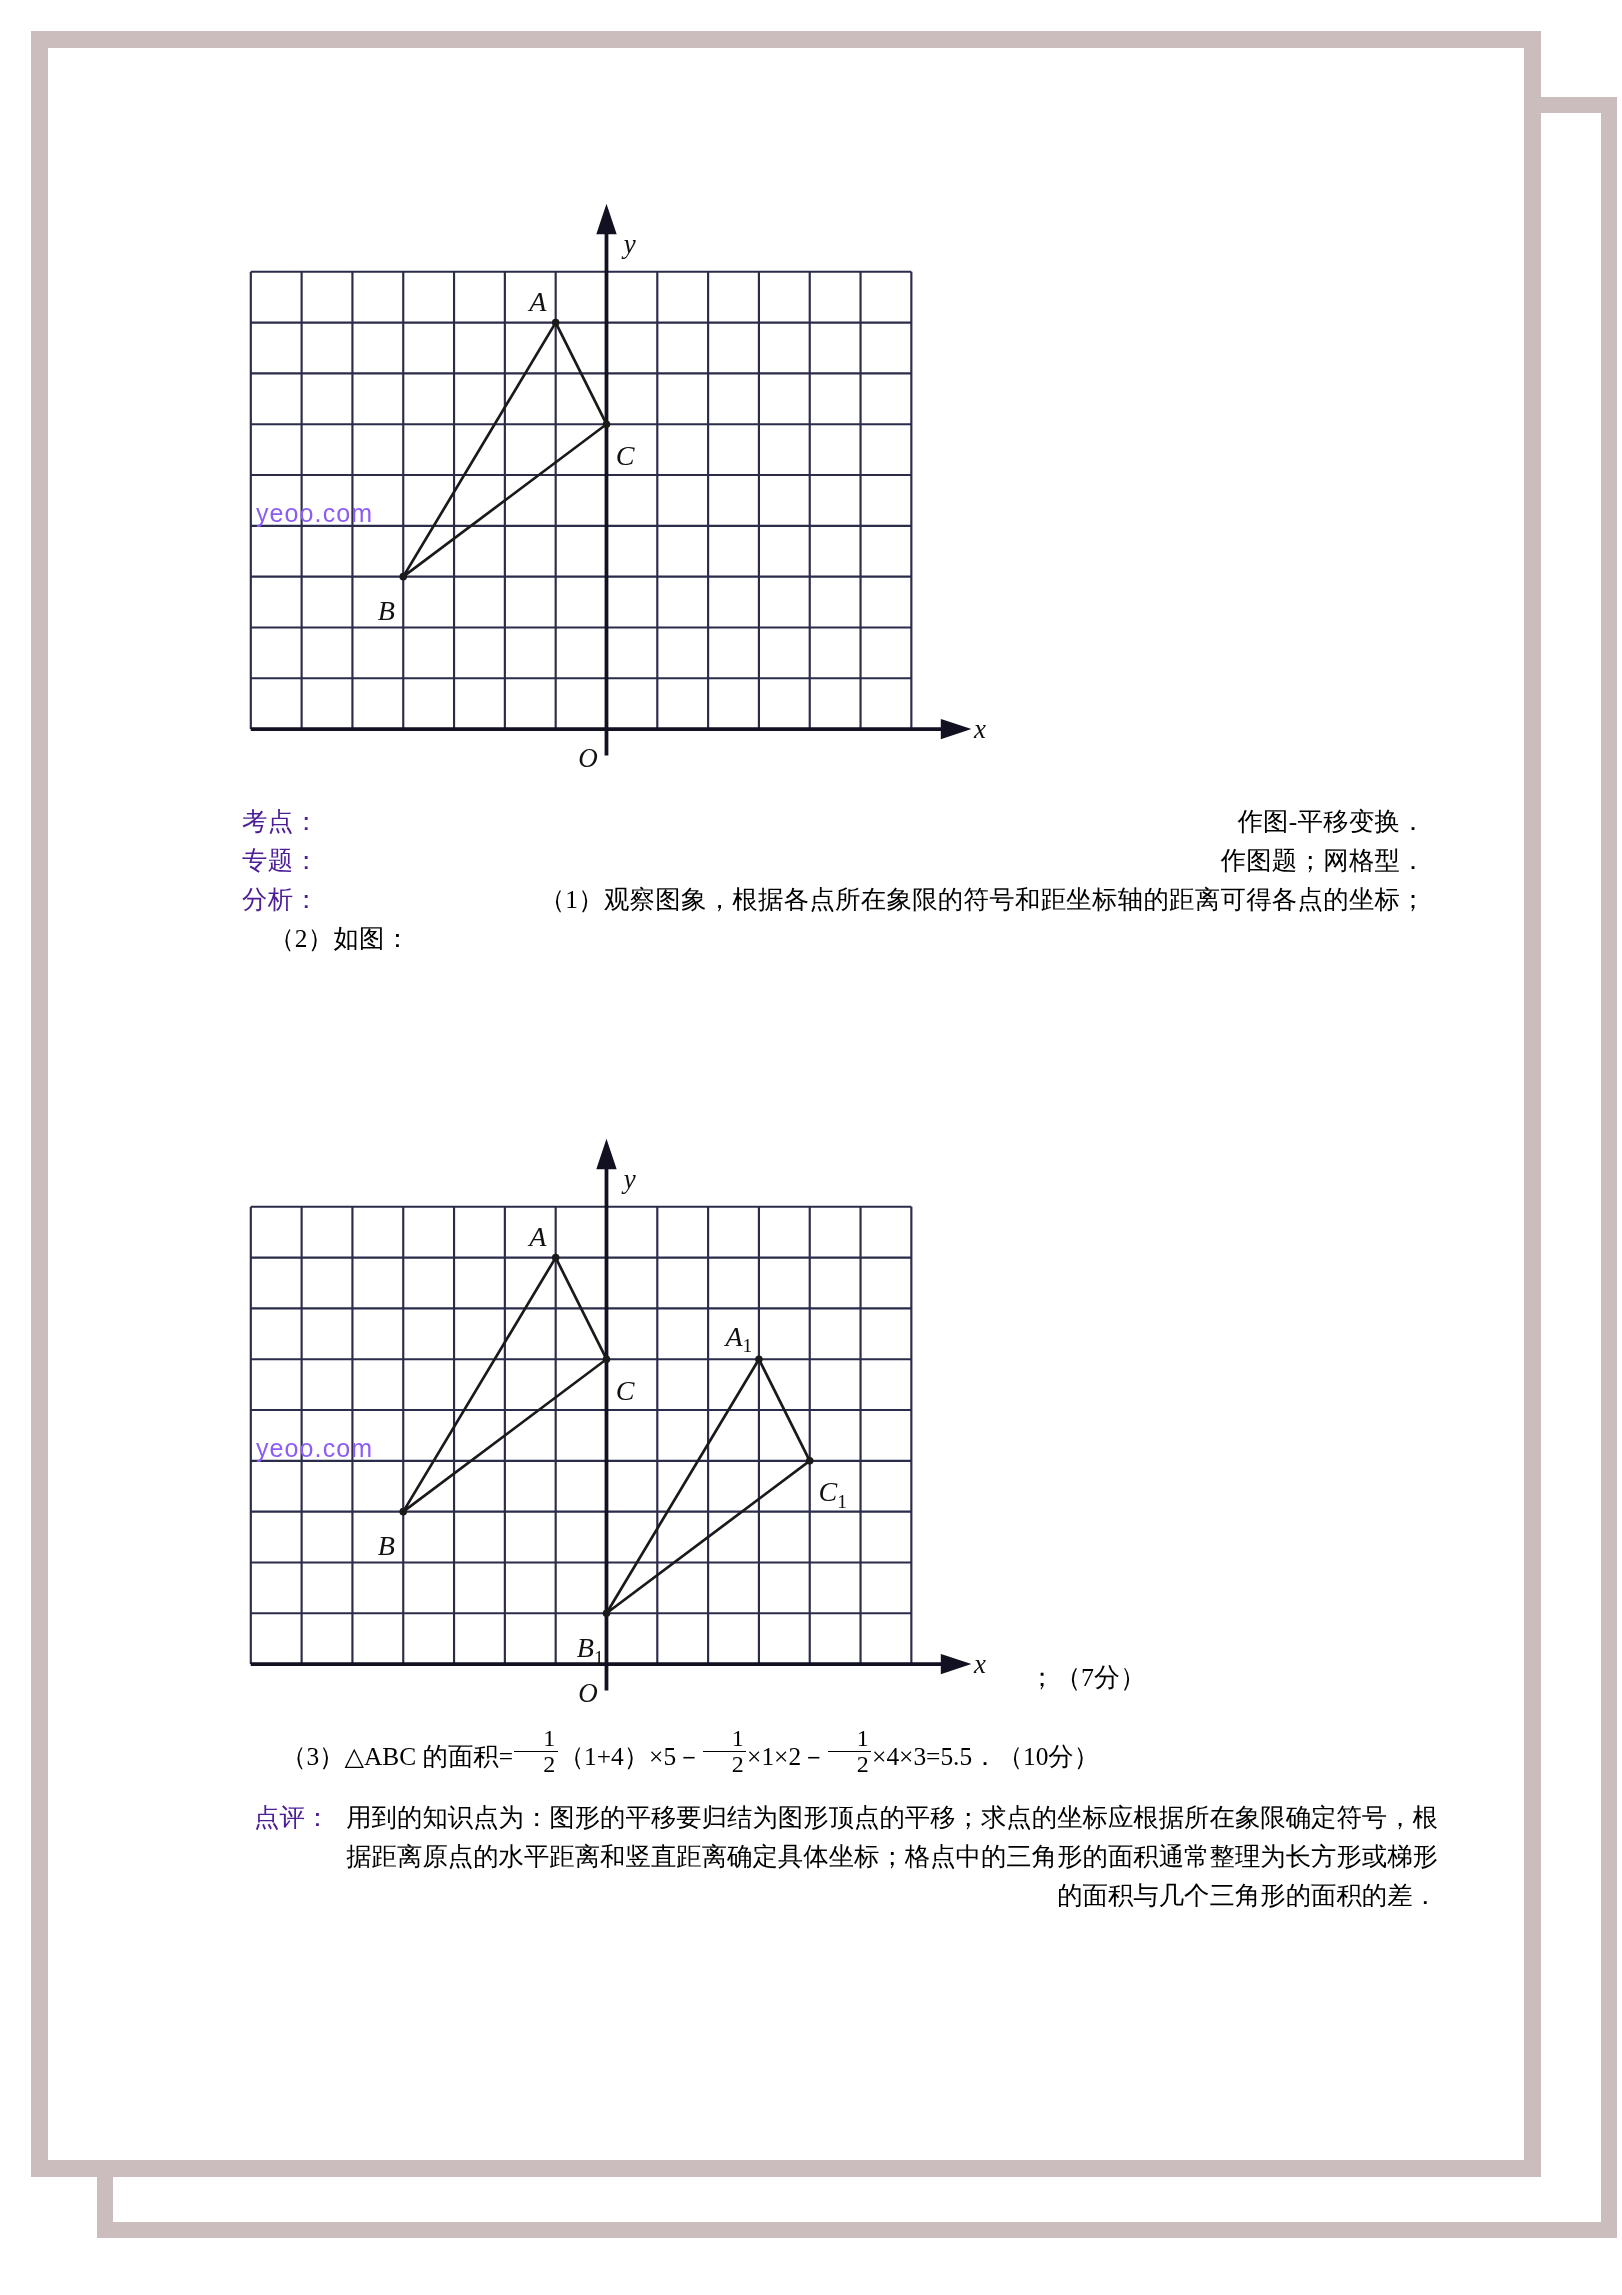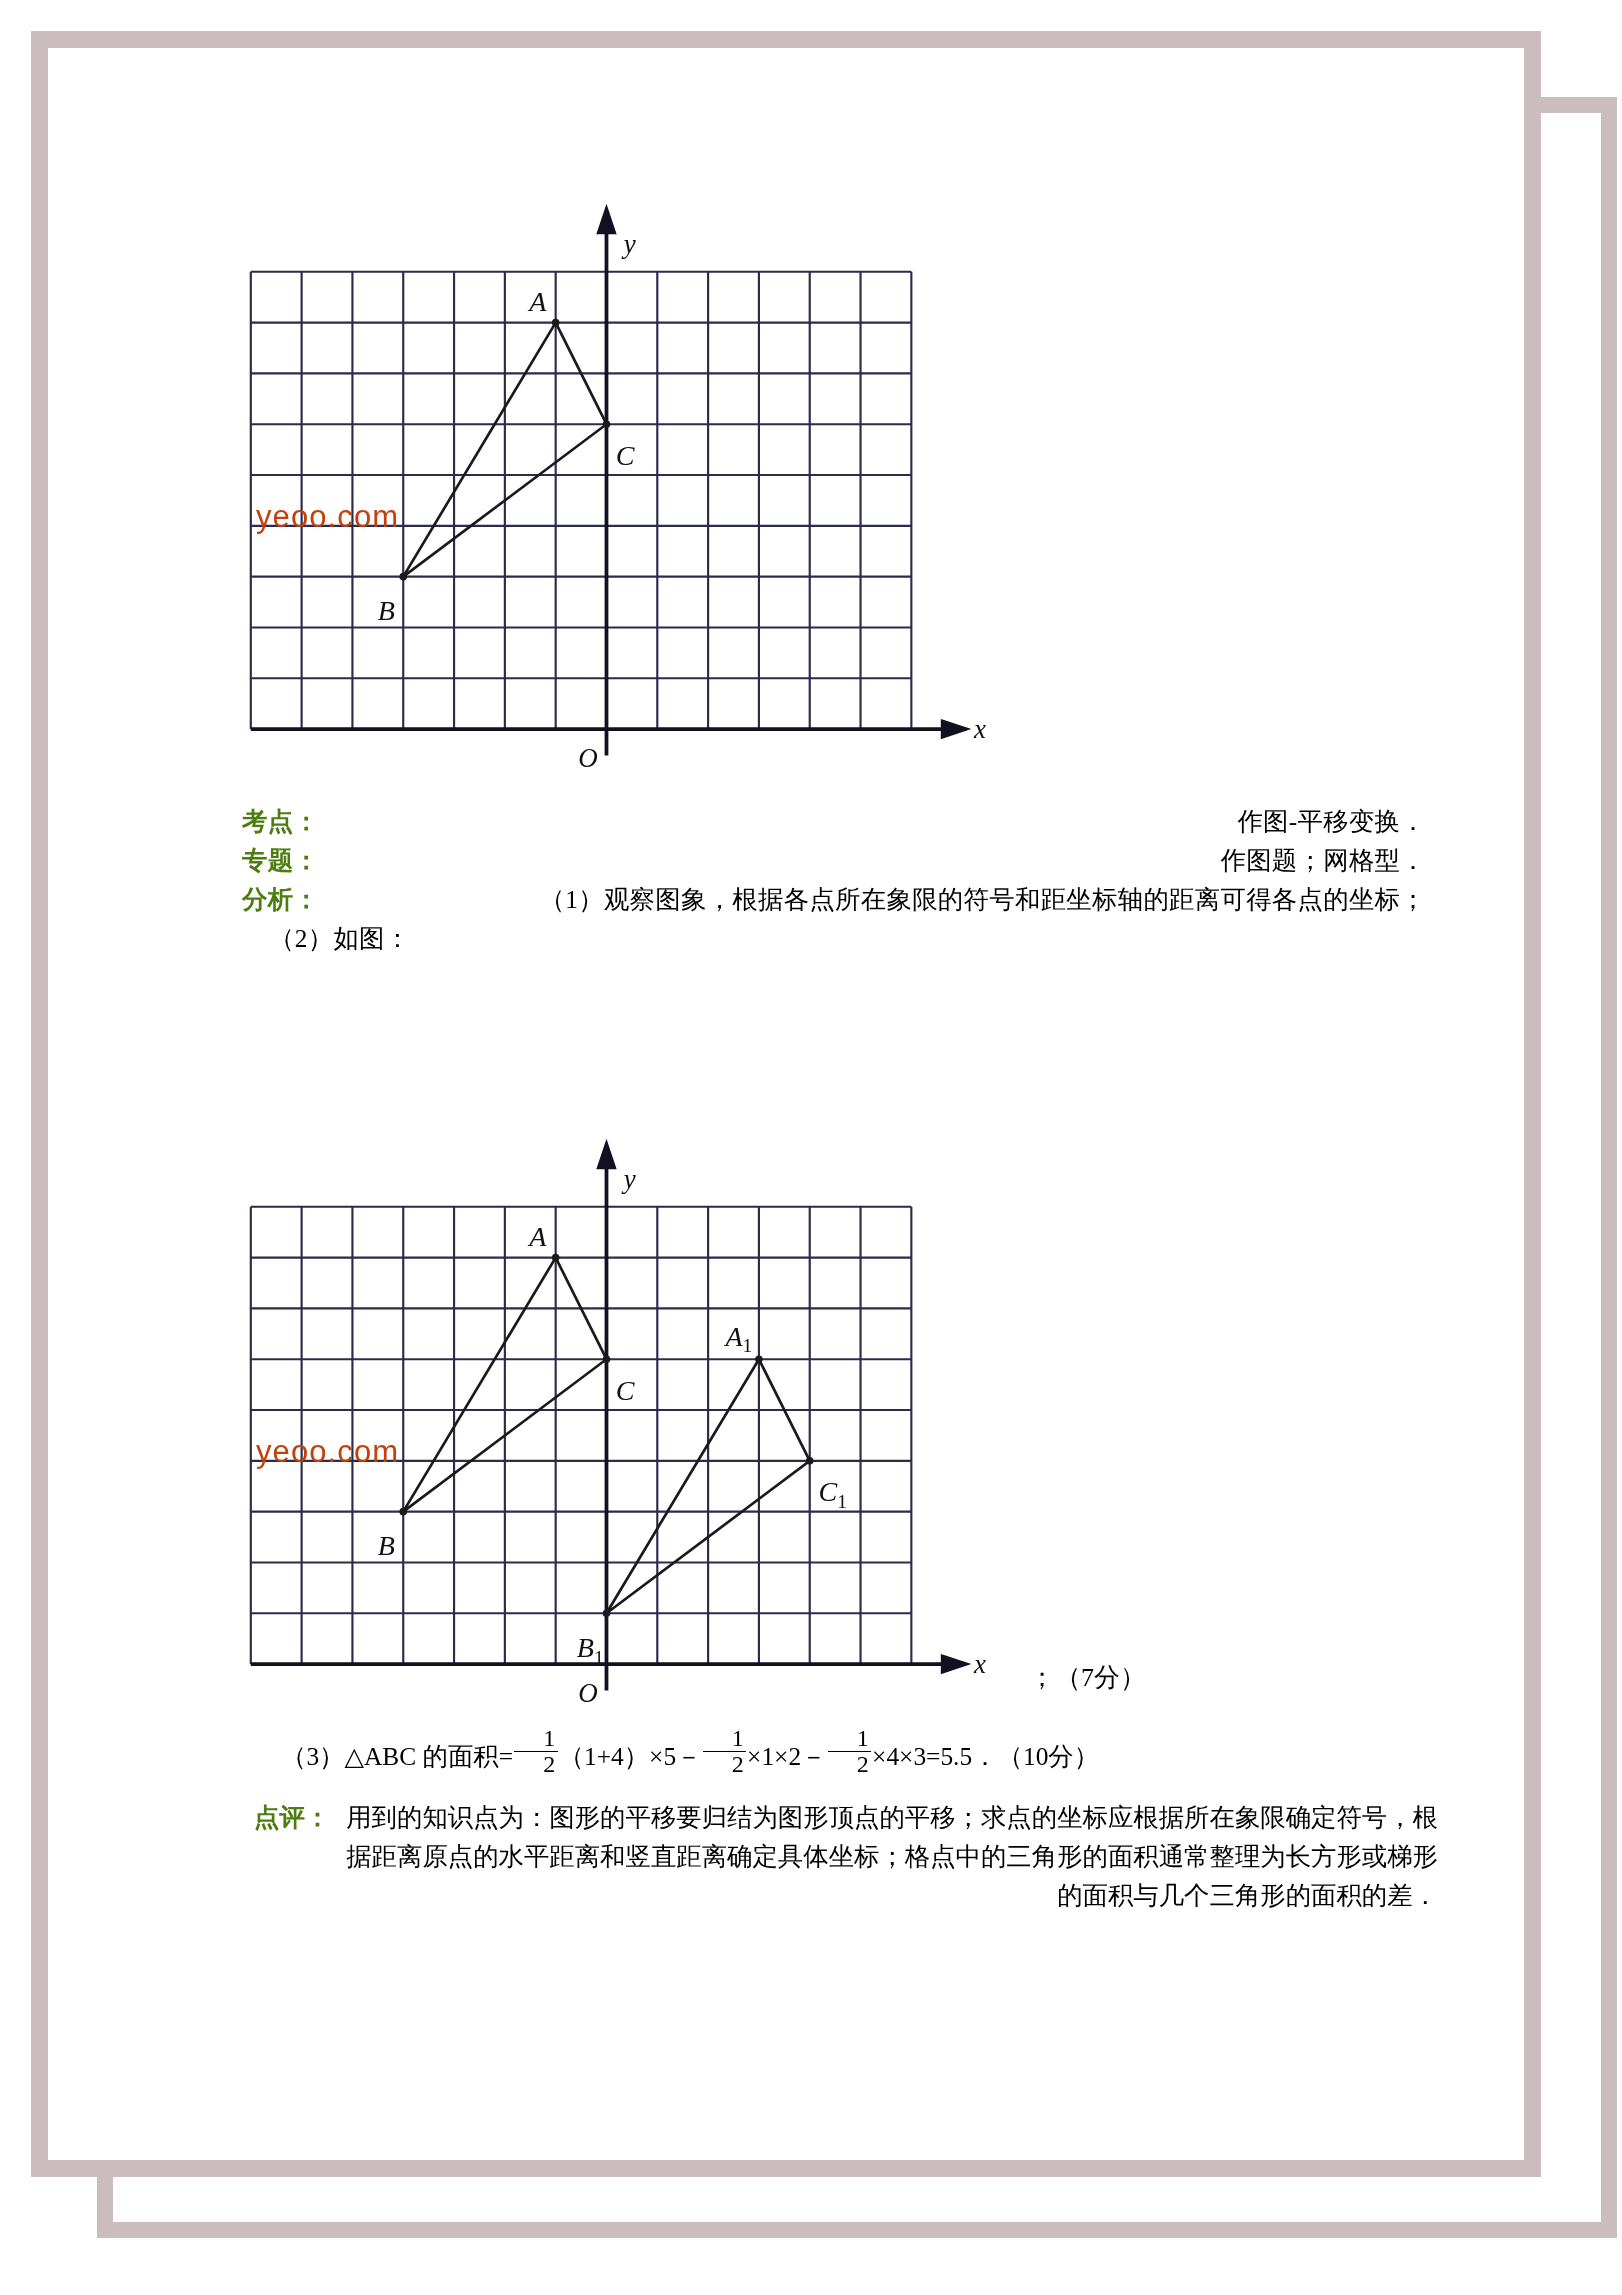--- a/index.html
+++ b/index.html
@@ -27,21 +27,21 @@
   .figure{position:absolute;}
   .figure svg{display:block;}
 
   
   #body-text{
     position:absolute; left:211px; top:771px; width:1184px;
     font-size:25.4px; line-height:39px; color:#000000;
     letter-spacing:0.3px;
   }
   .row{display:flex; align-items:flex-start;}
-  .lbl{color:#4d7c0f; font-weight:bold; flex:0 0 auto; white-space:nowrap;}
+  .lbl{color:#4c1d95; font-weight:normal; flex:0 0 auto; white-space:nowrap;}
   .lbl-pad{padding-right:12px;}
   .txt{flex:1 1 auto;text-align:right;}
   .para{display:block;}
   .indent{text-indent:27px;}
 
   
   .frac{
     display:inline-block; vertical-align:-0.30em;
     text-align:center; line-height:1.0; margin:0 1.1px;
     font-size:24px;
@@ -52,21 +52,21 @@
   .fx-line{position:relative;}
 
   
   #fig2-note{
     position:absolute; left:998px; top:1629px;
     font-size:26px; color:#000; white-space:nowrap;
   }
 
   
   .wm{
-    position:absolute; font-size:31px; color:#c2410c;
+    position:absolute; font-size:25px; color:#8b5cf6;
     font-family:"Liberation Sans",sans-serif; letter-spacing:1.1px;
     user-select:none; pointer-events:none;
   }
 </style>
 </head>
 <body>
 
 <div id="frame-back"></div>
 <div id="frame-front"></div>
 

